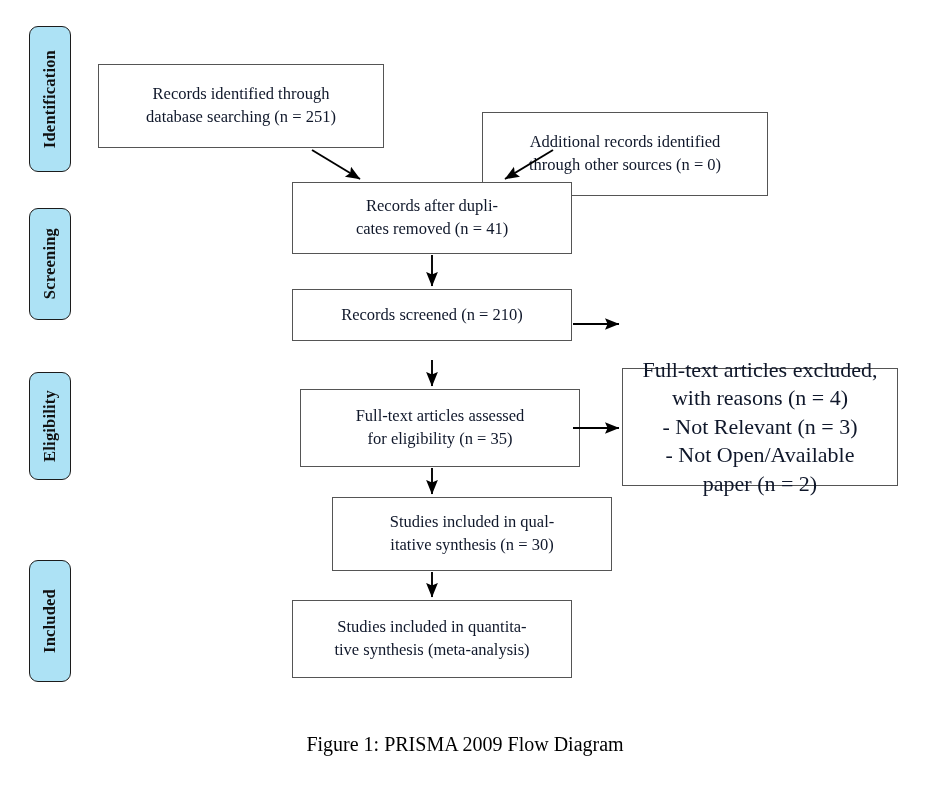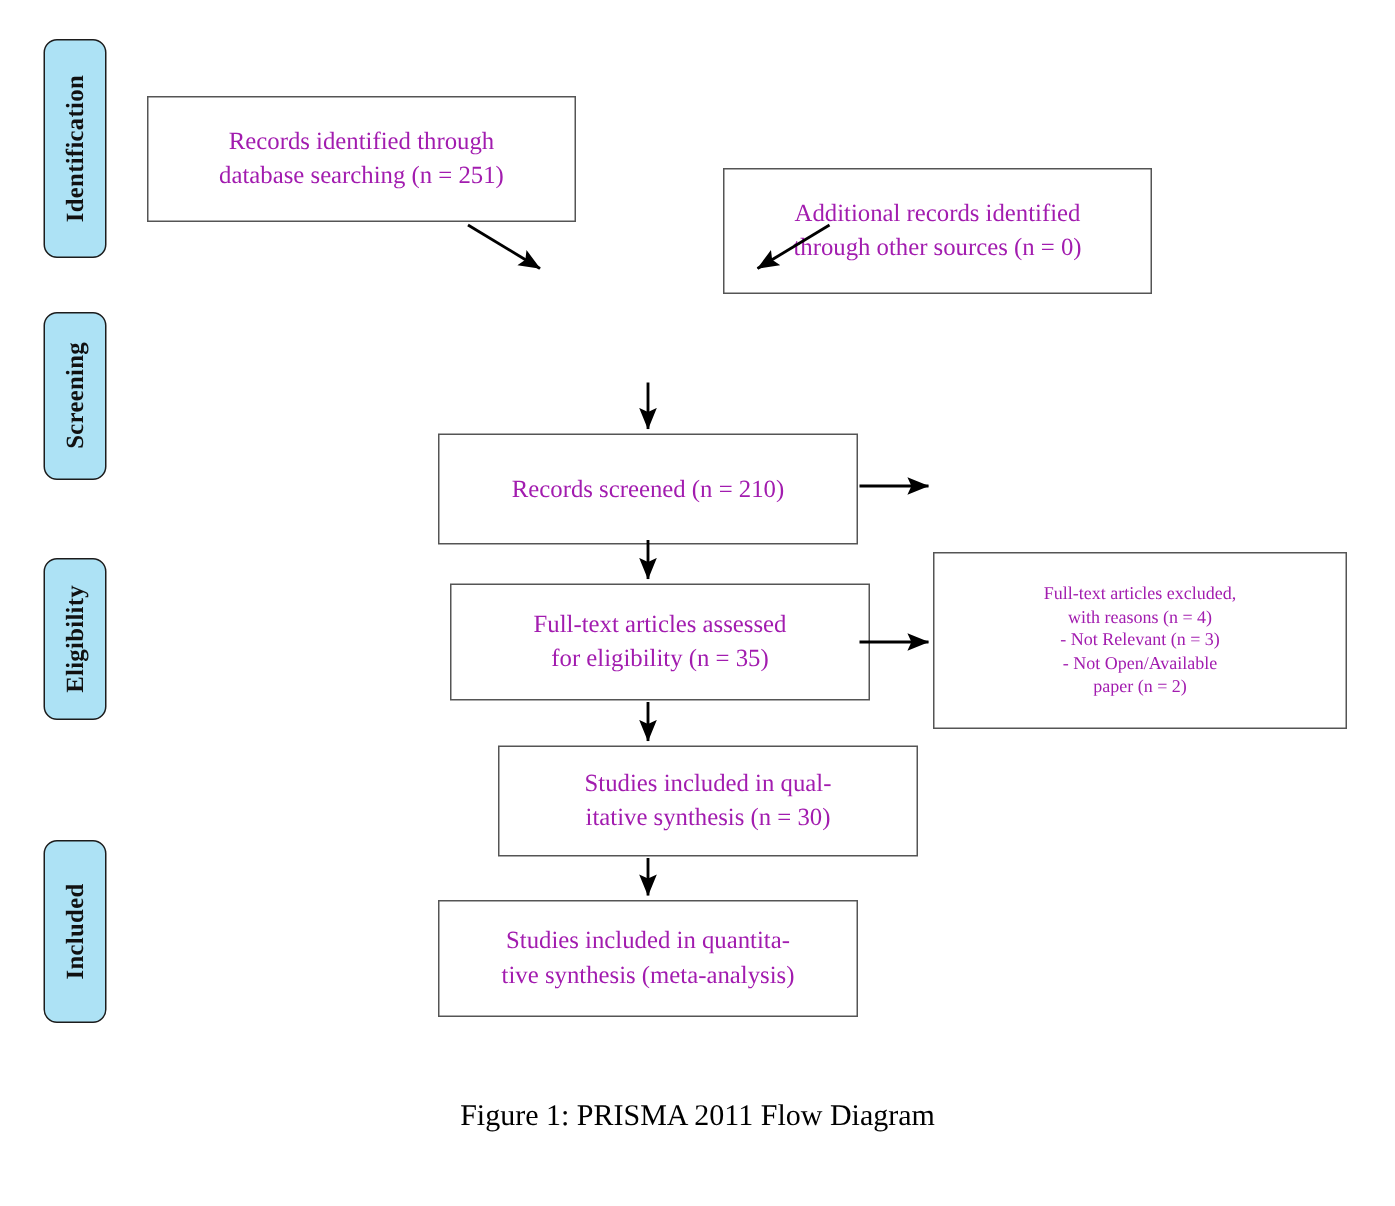--- a/index.html
+++ b/index.html
@@ -50,27 +50,27 @@
     border: 1.5px solid #555555;
     display: flex;
     align-items: center;
     justify-content: center;
     text-align: center;
   }
   .flow-box .box-text {
     font-family: "Liberation Serif", "DejaVu Serif", serif;
     font-size: 16.5px;
     line-height: 1.38;
-    color: #a21caf;
+    color: #0f172a;
     white-space: pre-line;
     padding: 0 8px;
   }
   .flow-box .box-text.tight {
     line-height: 1.30;
-    font-size: 12px;
+    font-size: 22px;
   }
   
   #arrows {
     position: absolute;
     left: 0; top: 0;
     width: 930px;
     height: 804px;
     pointer-events: none;
   }
   
@@ -109,22 +109,26 @@
   <div class="flow-box" style="left:98px; top:64px; width:286px; height:84px;">
     <span class="box-text">Records identified through
 database searching (n = 251)</span>
   </div>
 
   <div class="flow-box" style="left:482px; top:64px; width:286px; height:84px;margin-top:48px;">
     <span class="box-text">Additional records identified
 through other sources (n = 0)</span>
   </div>
 
+  <div class="flow-box" style="left:292px; top:182px; width:280px; height:72px;">
+    <span class="box-text">Records after dupli-
+cates removed (n = 41)</span>
+  </div>
 
-  <div class="flow-box" style="left:292px; top:289px; width:280px; height:74px;">
+  <div class="flow-box" style="left:292px; top:289px; width:280px; height:52px;">
     <span class="box-text">Records screened (n = 210)</span>
   </div>
 
 
   <div class="flow-box" style="left:300px; top:389px; width:280px; height:78px;">
     <span class="box-text">Full-text articles assessed
 for eligibility (n = 35)</span>
   </div>
 
   <div class="flow-box" style="left:622px; top:368px; width:276px; height:118px;">
@@ -162,15 +166,15 @@
 
     <line x1="432" y1="360" x2="432" y2="386" stroke="#000000" stroke-width="1.9" marker-end="url(#arrowhead)"></line>
 
     <line x1="573" y1="428" x2="619" y2="428" stroke="#000000" stroke-width="1.9" marker-end="url(#arrowhead)"></line>
 
     <line x1="432" y1="468" x2="432" y2="494" stroke="#000000" stroke-width="1.9" marker-end="url(#arrowhead)"></line>
 
     <line x1="432" y1="572" x2="432" y2="597" stroke="#000000" stroke-width="1.9" marker-end="url(#arrowhead)"></line>
   </svg>
 
-  <div id="caption">Figure 1: PRISMA 2011 Flow Diagram</div>
+  <div id="caption">Figure 1: PRISMA 2009 Flow Diagram</div>
 
 </div>
 
 </body></html>

